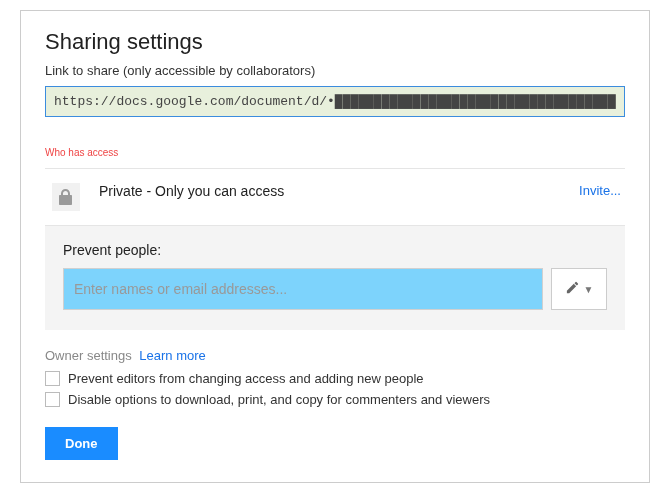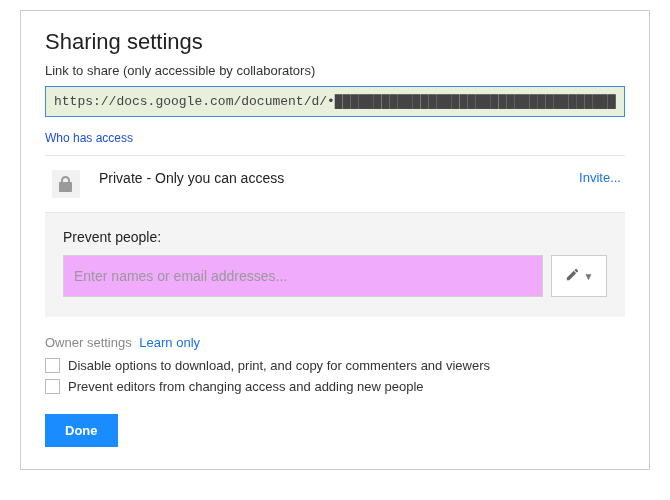--- a/index.html
+++ b/index.html
@@ -1,37 +1,37 @@
 <!DOCTYPE html>
 <html><head>
 <meta charset="utf-8">
 <style>
 * { box-sizing: border-box; margin: 0; padding: 0; }
 body { font-family: Arial, Helvetica, sans-serif; background: #fff; color: #222; font-size: 13px; }
 .dialog { width: 630px; margin: 10px auto; border: 1px solid #ccc; padding: 18px 24px 22px 24px; }
 .title { font-size: 22px; font-weight: 400; color: #222; margin-bottom: 8px; }
 .subtitle { font-size: 13px; color: #333; margin-bottom: 8px; }
 .link-box { width: 100%; border: 1px solid #3b8cde; background: #e8f0dc; padding: 7px 8px; font-size: 13px; color: #444; font-family: Liberation Mono, monospace; overflow: hidden; white-space: nowrap; }
-.section-head { font-size: 12px; color: #1d4ed8; margin: 14px 0 10px 0; }
+.section-head { font-size: 10px; color: #ef4444; margin: 30px 0 10px 0; }
 .hr { border: none; border-top: 1px solid #e5e5e5; margin: 0; }
 .row { display: flex; align-items: flex-start; padding: 14px 4px; border-bottom: 1px solid #e5e5e5; }
 .row .icon-col { width: 34px; display: flex; justify-content: center; }
 .icon-box { width: 28px; height: 28px; background: #f1f1f1; display: flex; align-items: center; justify-content: center; }
 .lock-svg { fill: #9a9a9a; }
 .person-svg { fill: #b8b8b8; }
 .row .text-col { flex: 1; padding-left: 16px; }
 .primary-text { font-size: 14px; color: #222; }
 .secondary-text { font-size: 12px; color: #888; margin-top: 2px; }
 .row .action-col { font-size: 13px; }
 .link-action { color: #1a73e8; cursor: pointer; }
 .owner-text { color: #888; }
 .invite-block { background: #f4f4f4; padding: 16px 18px 20px 18px; margin-top: 0; }
 .invite-label { font-size: 14px; color: #222; margin-bottom: 10px; }
 .invite-row { display: flex; gap: 8px; }
-.invite-input { flex: 1; border: 1px solid #d0d0d0; background: #f0abfc; padding: 12px 10px; font-size: 14px; color: #333; }
+.invite-input { flex: 1; border: 1px solid #d0d0d0; background: #7dd3fc; padding: 12px 10px; font-size: 14px; color: #333; }
 .invite-input::placeholder { color: #999; }
 .perm-btn { width: 56px; border: 1px solid #ccc; background: #fff; display: flex; align-items: center; justify-content: center; gap: 4px; cursor: pointer; }
 .perm-btn svg { fill: #666; }
 .caret { font-size: 10px; color: #777; }
 .owner-settings { margin-top: 18px; font-size: 13px; }
 .os-line { color: #888; margin-bottom: 8px; }
 .os-learn { color: #1a73e8; cursor: pointer; margin-left: 4px; }
 .cb-row { display: flex; align-items: center; margin: 6px 0; font-size: 13px; color: #333; }
 .cb { width: 15px; height: 15px; border: 1px solid #bbb; margin-right: 8px; background: #fff; flex-shrink: 0; cursor: pointer; }
 .done-btn { margin-top: 14px; background: #1a8cff; color: #fff; border: none; padding: 9px 20px; font-size: 13px; font-weight: bold; cursor: pointer; }
@@ -78,27 +78,27 @@
             </svg>
         </span>
         <span class="caret">▼</span>
       </button>
     </div>
   </div>
 
   <div class="owner-settings">
     <div class="os-line">
       <span>Owner settings</span>
-      <span class="os-learn">Learn only</span>
+      <span class="os-learn">Learn more</span>
     </div>
     <label class="cb-row">
       <span class="cb"></span>
-      <span>Disable options to download, print, and copy for commenters and viewers</span>
+      <span>Prevent editors from changing access and adding new people</span>
     </label>
     <label class="cb-row">
       <span class="cb"></span>
-      <span>Prevent editors from changing access and adding new people</span>
+      <span>Disable options to download, print, and copy for commenters and viewers</span>
     </label>
   </div>
 
   <button class="done-btn">Done</button>
 
 </div>
 
 </body></html>

